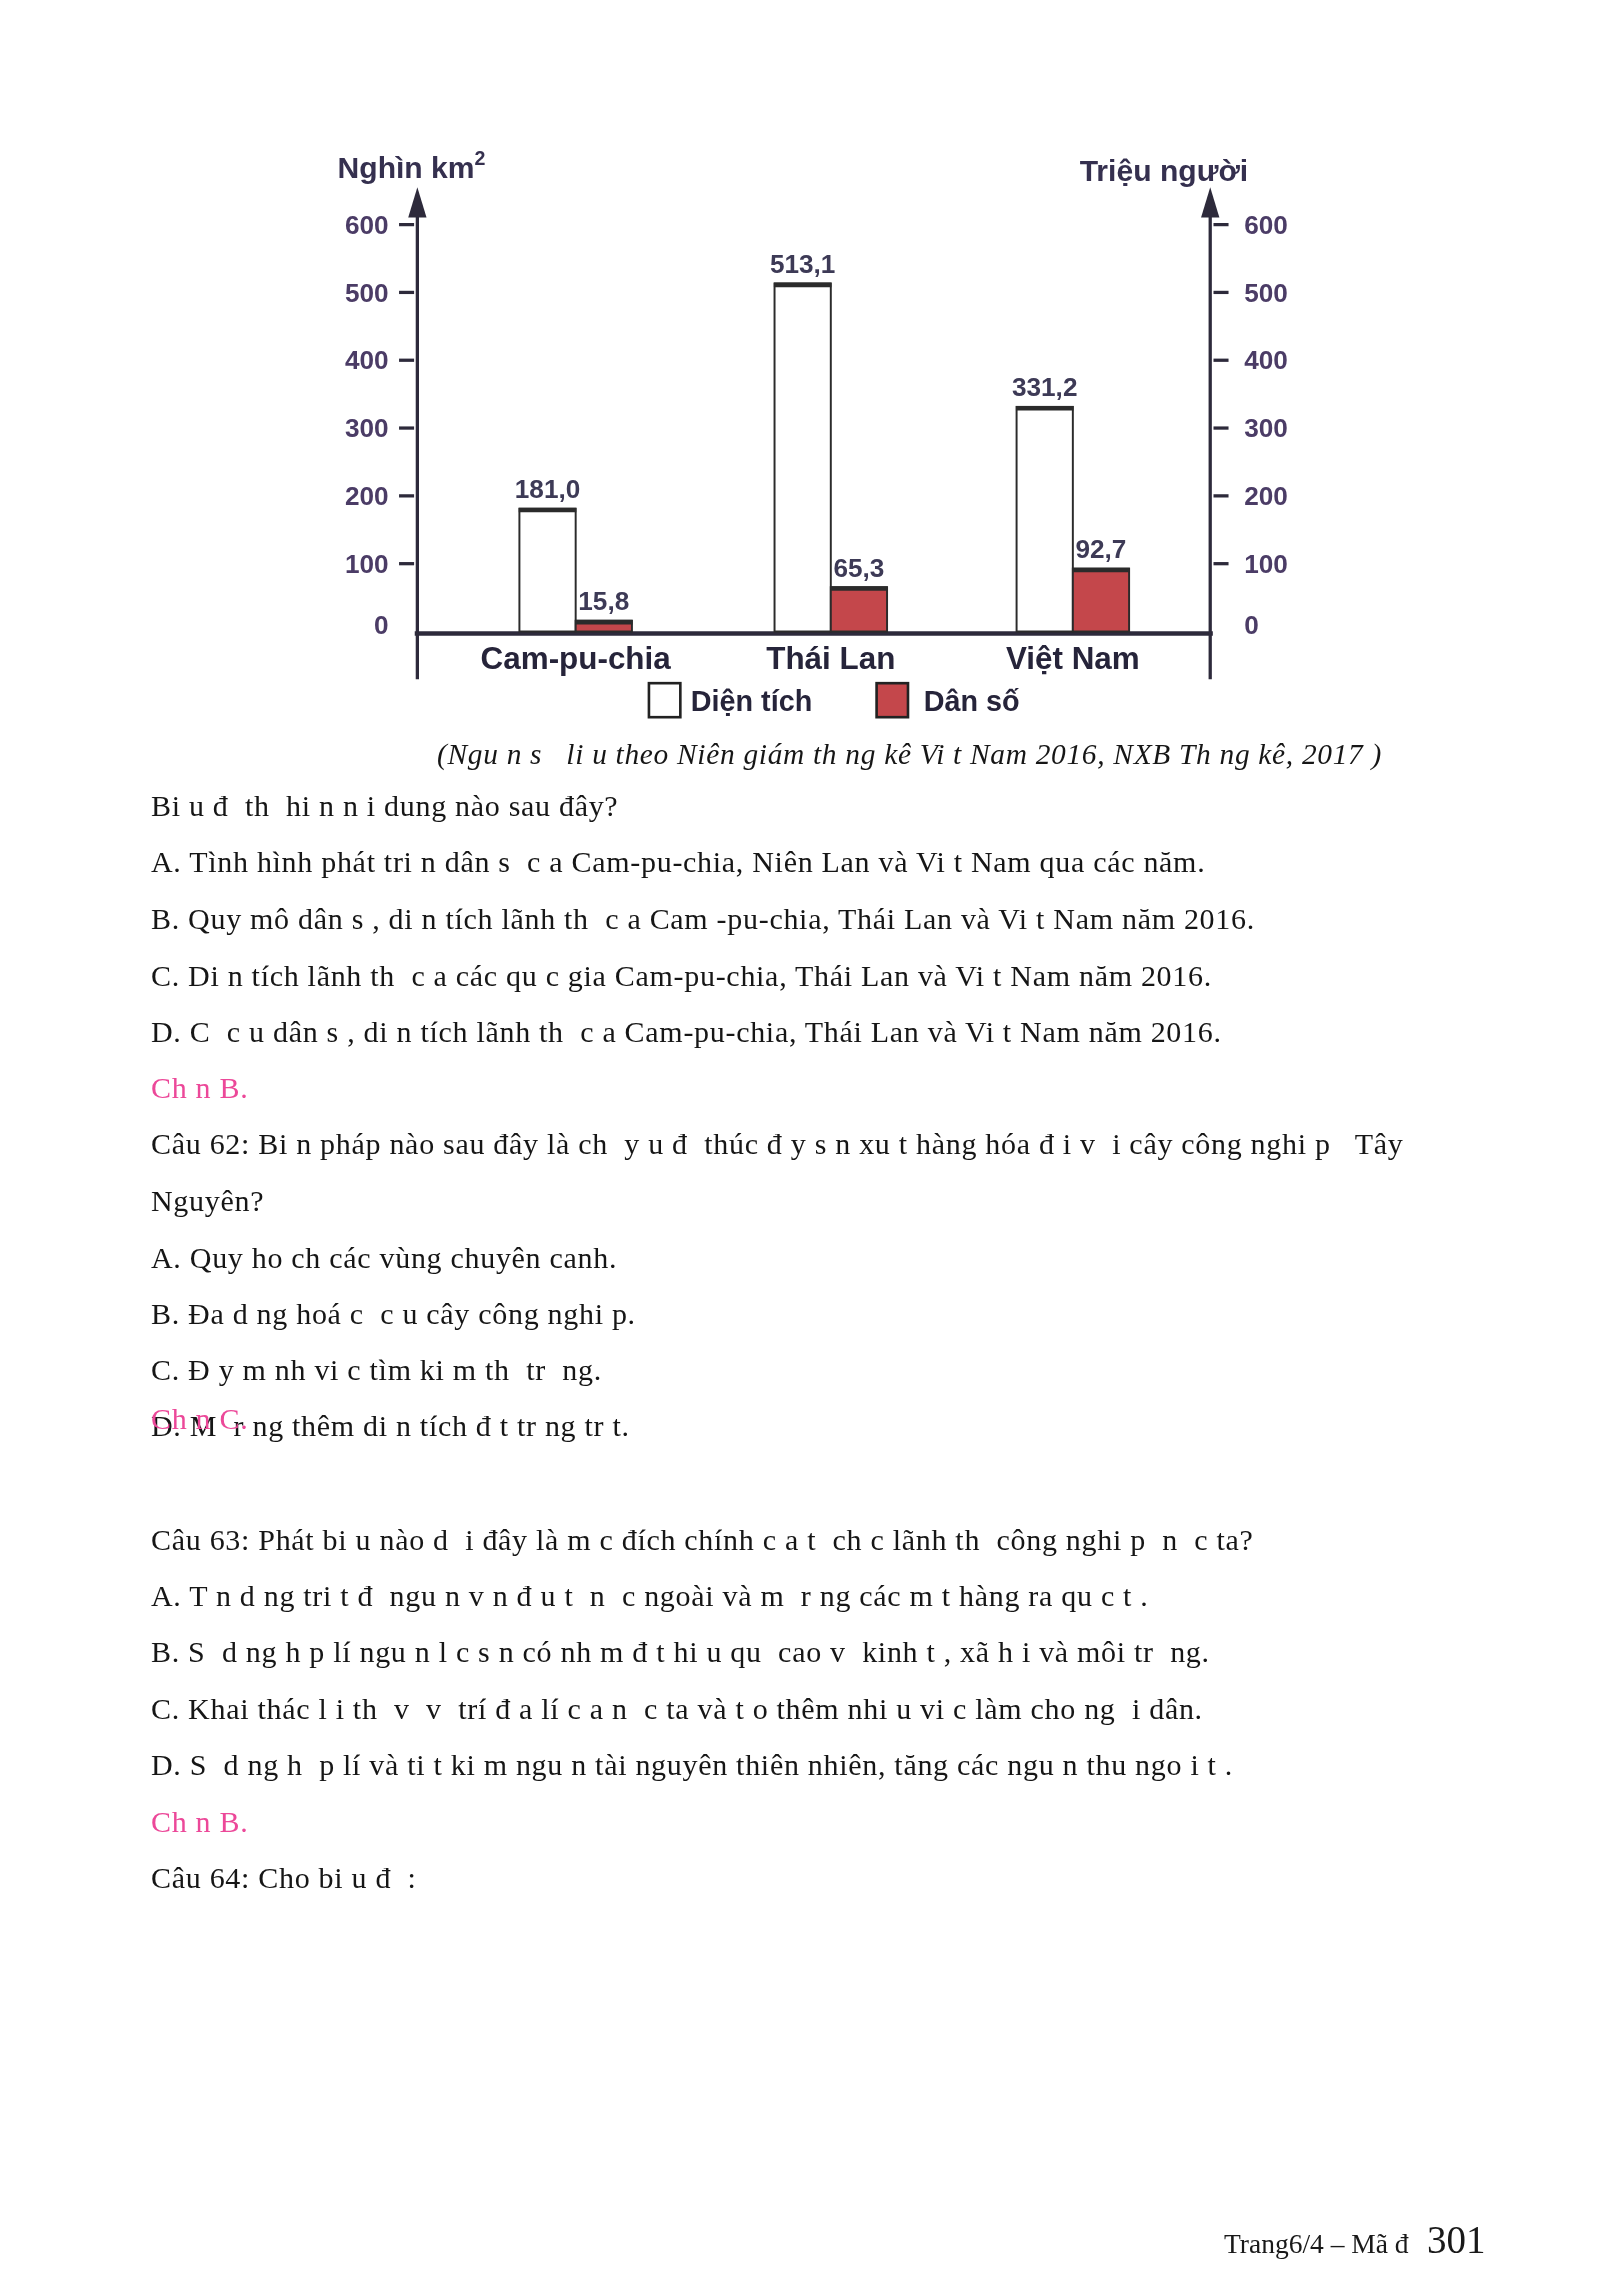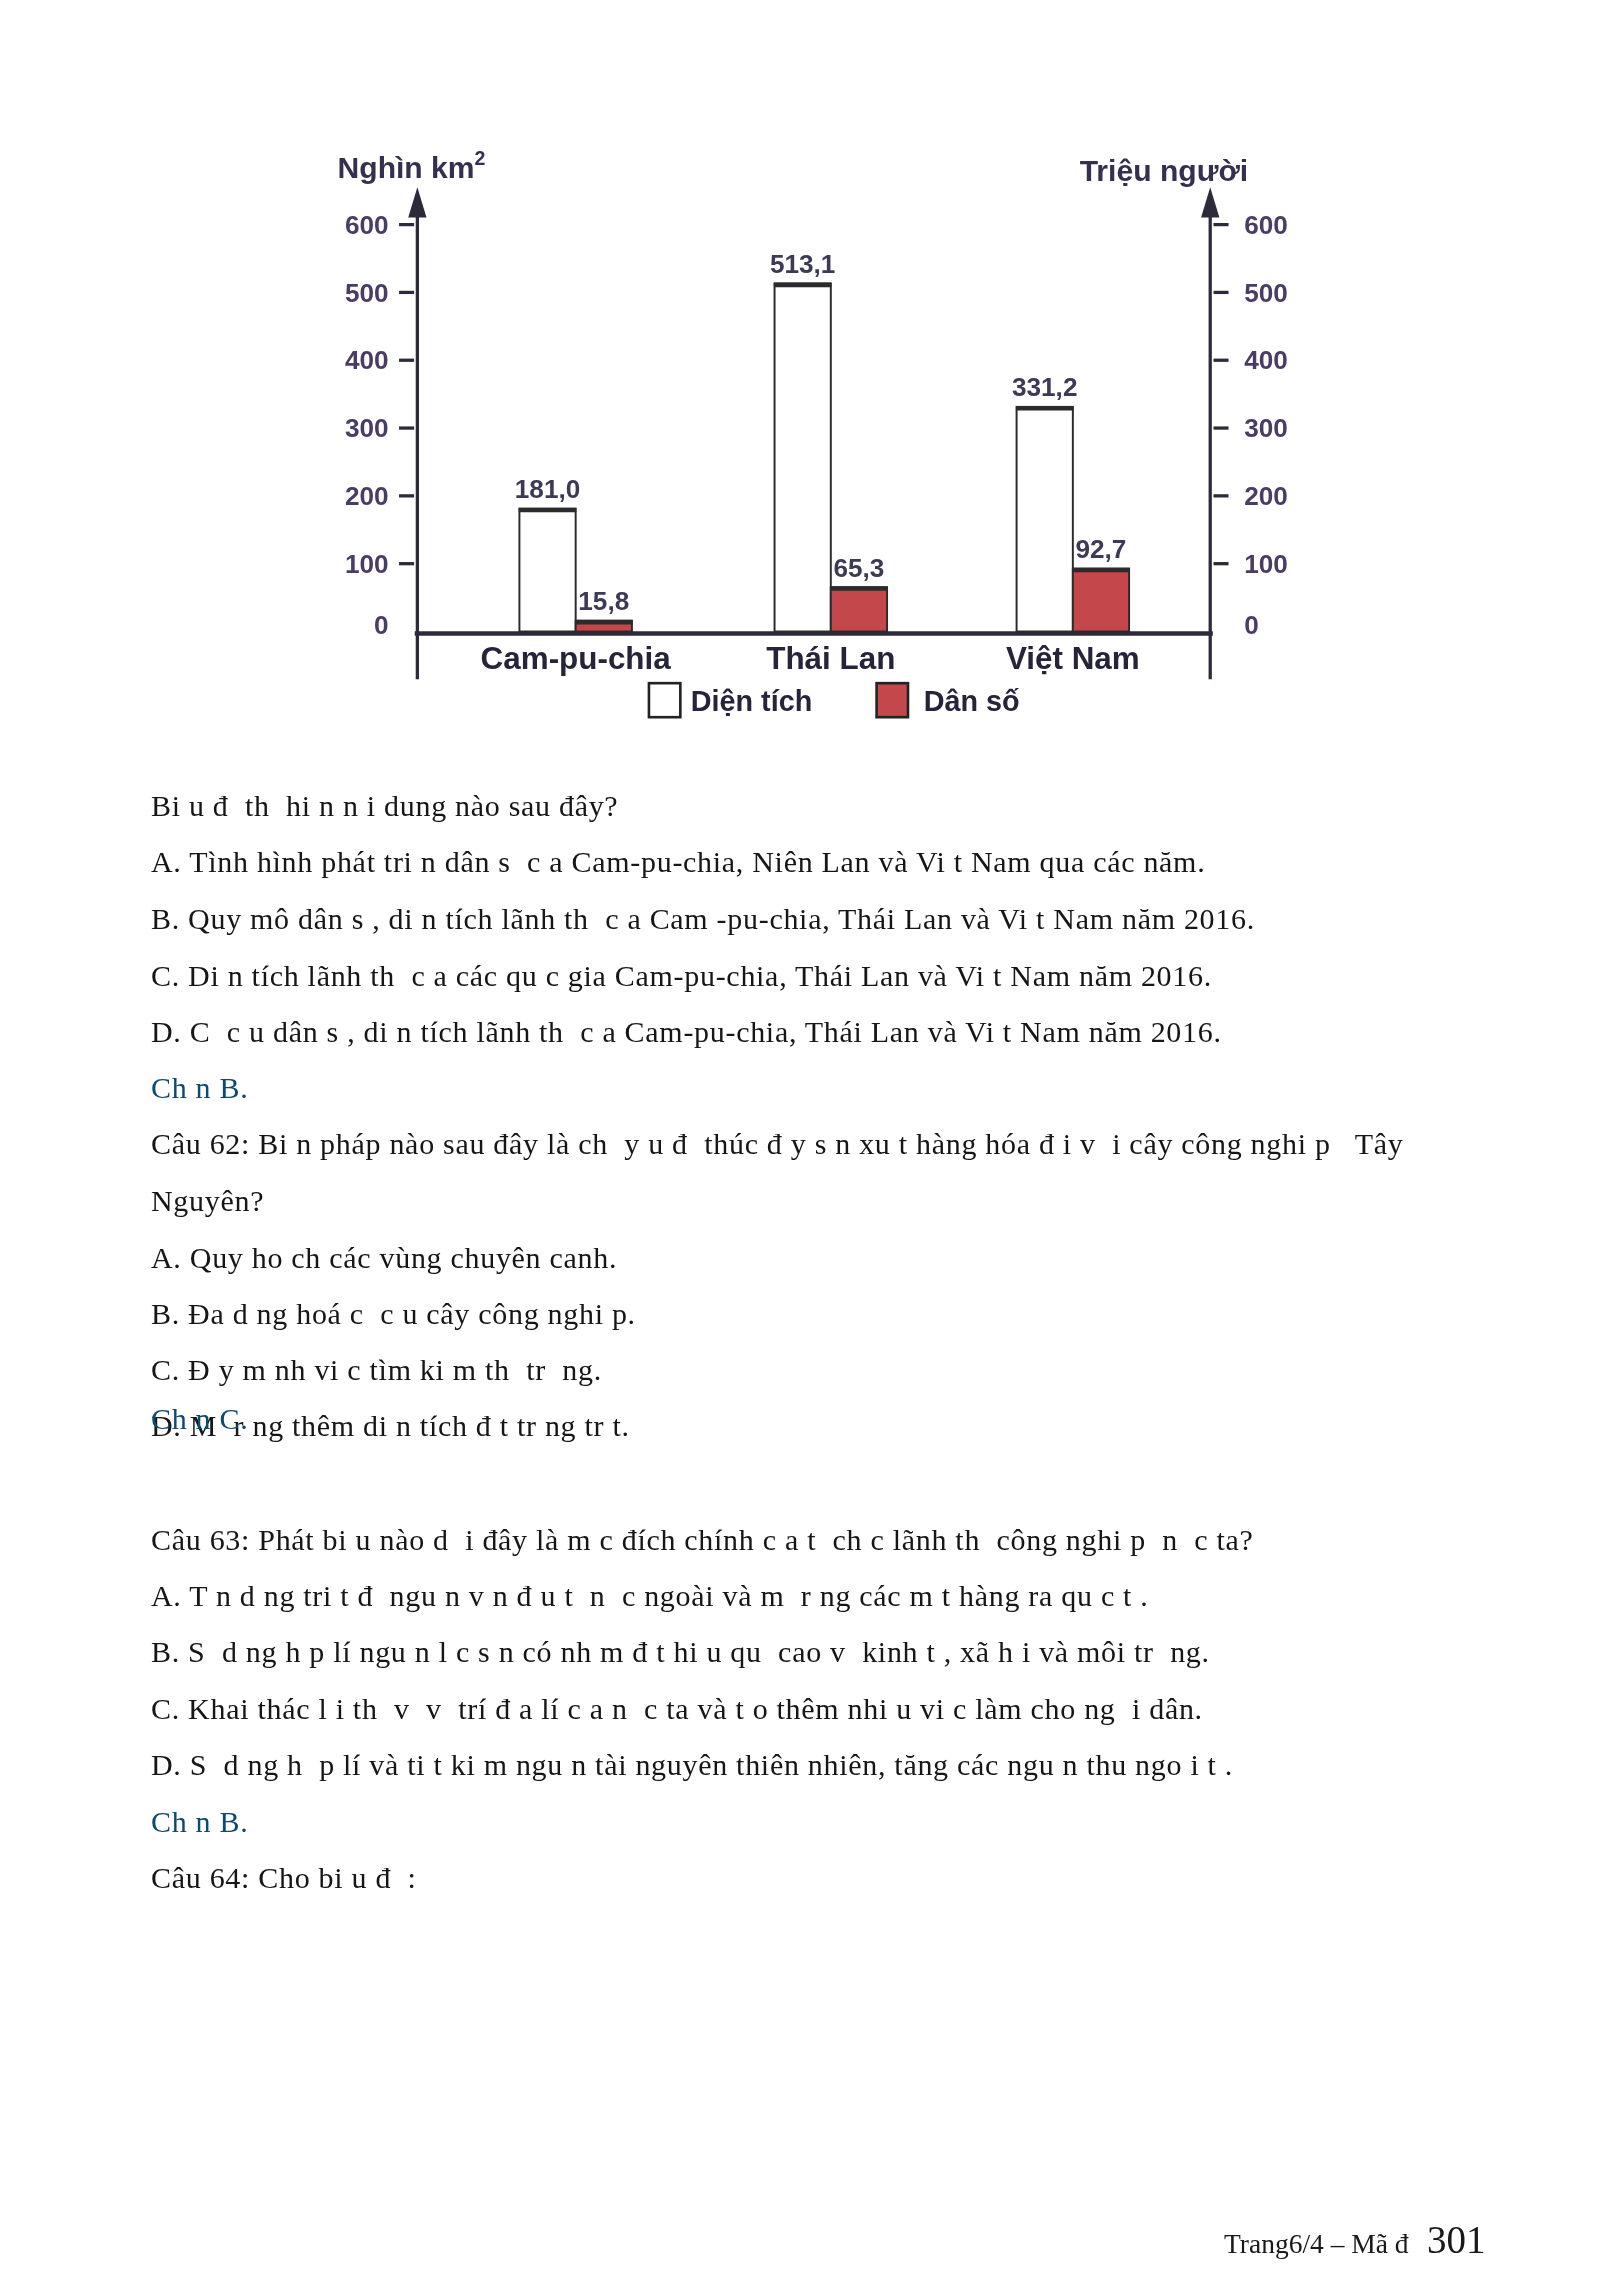--- a/index.html
+++ b/index.html
@@ -4,21 +4,21 @@
 <style>
   html,body{margin:0;padding:0;background:#ffffff;}
   .page{position:relative;width:1623px;height:2295px;background:#ffffff;overflow:hidden;
         font-family:"Liberation Serif",serif;color:#151515;}
   #chart-svg{position:absolute;left:0;top:0;}
   #chart-svg text{font-family:"Liberation Sans",sans-serif;font-weight:700;}
   .source{position:absolute;left:437px;top:738px;font-size:29.4px;font-style:italic;
           white-space:pre-wrap;letter-spacing:0.7px;color:#161616;}
   .tline{position:absolute;left:151px;font-size:30px;line-height:1.1;white-space:pre-wrap;
          letter-spacing:0.7px;color:#161616;}
-  .tline.answer{color:#0c4a6e;}
+  .tline.answer{color:#ec4899;}
   .footer{position:absolute;left:1224px;top:2217px;font-size:27.5px;color:#191919;white-space:pre-wrap;}
   .footer .code{font-size:39px;margin-left:18.3px;}
 </style>
 </head>
 <body>
 
 <div class="page">
 
   <svg id="chart-svg" width="1623" height="792" viewBox="0 0 2481 1210">
       <line x1="634" y1="968" x2="1854" y2="968" stroke="#2d2a3b" stroke-width="7"></line>
@@ -74,20 +74,21 @@
       <text x="1683" y="852.901" text-anchor="middle" font-size="40" fill="#3d3a56">92,7</text>
       <text x="1640" y="1022" text-anchor="middle" font-size="48" fill="#26243a">Việt Nam</text>
       <rect x="992" y="1044" width="48" height="52" fill="#ffffff" stroke="#222" stroke-width="4"></rect>
       <text x="1056" y="1086" text-anchor="start" font-size="44" fill="#26243a">Diện tích</text>
       <rect x="1340" y="1044" width="48" height="52" fill="#c4474b" stroke="#222" stroke-width="4"></rect>
       <text x="1412" y="1086" text-anchor="start" font-size="44" fill="#26243a">Dân số</text>
       <text x="516" y="272" text-anchor="start" font-size="46" fill="#35304f">Nghìn km<tspan dy="-20" font-size="30">2</tspan></text>
       <text x="1908" y="276" text-anchor="end" font-size="46" fill="#35304f">Triệu người</text>
     </svg>
 
+  <div class="source">(Ngu n s   li u theo Niên giám th ng kê Vi t Nam 2016, NXB Th ng kê, 2017 )</div>
 
   <div id="lines">
       <div class="tline" style="top: 789px;">Bi u đ  th  hi n n i dung nào sau đây?</div>
       <div class="tline" style="top: 845px;">A. Tình hình phát tri n dân s  c a Cam-pu-chia, Niên Lan và Vi t Nam qua các năm.</div>
       <div class="tline" style="top: 902px;">B. Quy mô dân s , di n tích lãnh th  c a Cam -pu-chia, Thái Lan và Vi t Nam năm 2016.</div>
       <div class="tline" style="top: 959px;">C. Di n tích lãnh th  c a các qu c gia Cam-pu-chia, Thái Lan và Vi t Nam năm 2016.</div>
       <div class="tline" style="top: 1015px; text-align: center;">D. C  c u dân s , di n tích lãnh th  c a Cam-pu-chia, Thái Lan và Vi t Nam năm 2016.</div>
       <div class="tline answer" style="top: 1071px;">Ch n B.</div>
       <div class="tline" style="top: 1127px;">Câu 62: Bi n pháp nào sau đây là ch  y u đ  thúc đ y s n xu t hàng hóa đ i v  i cây công nghi p   Tây</div>
       <div class="tline" style="top: 1184px;">Nguyên?</div>

